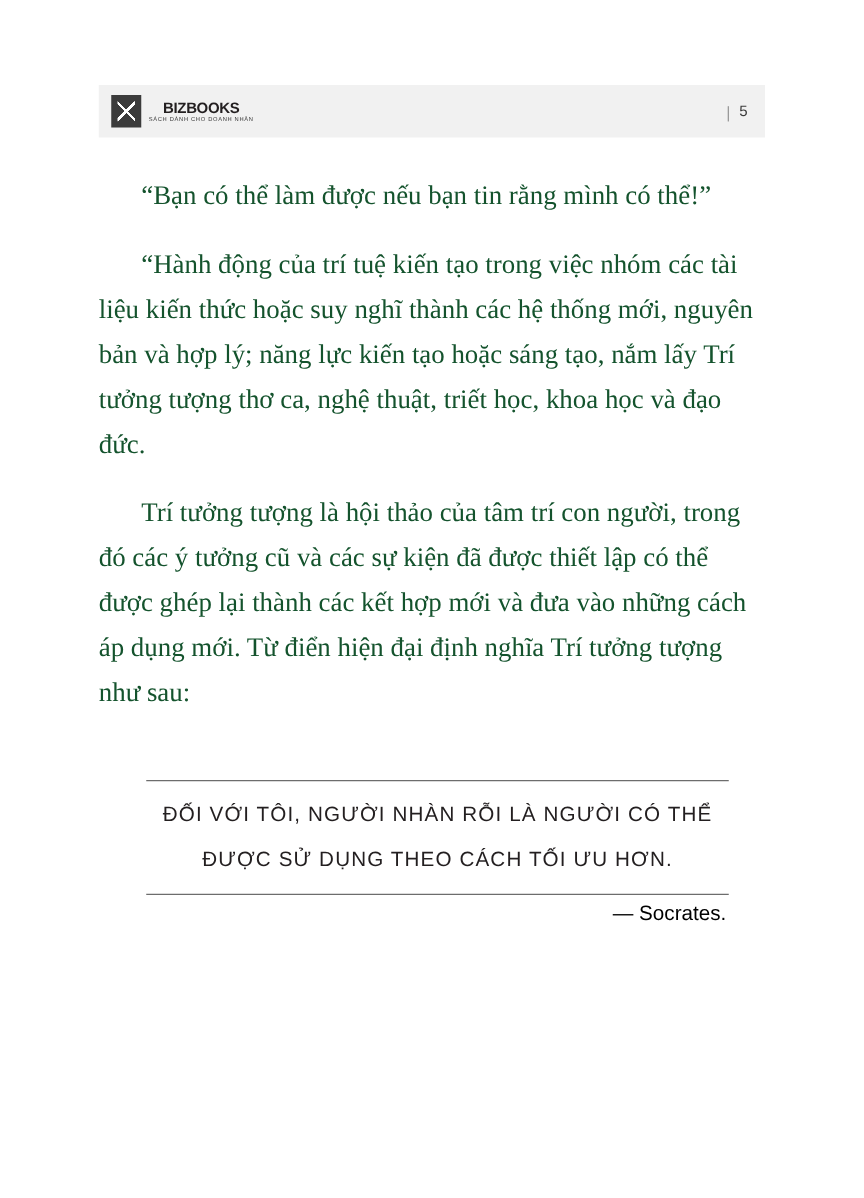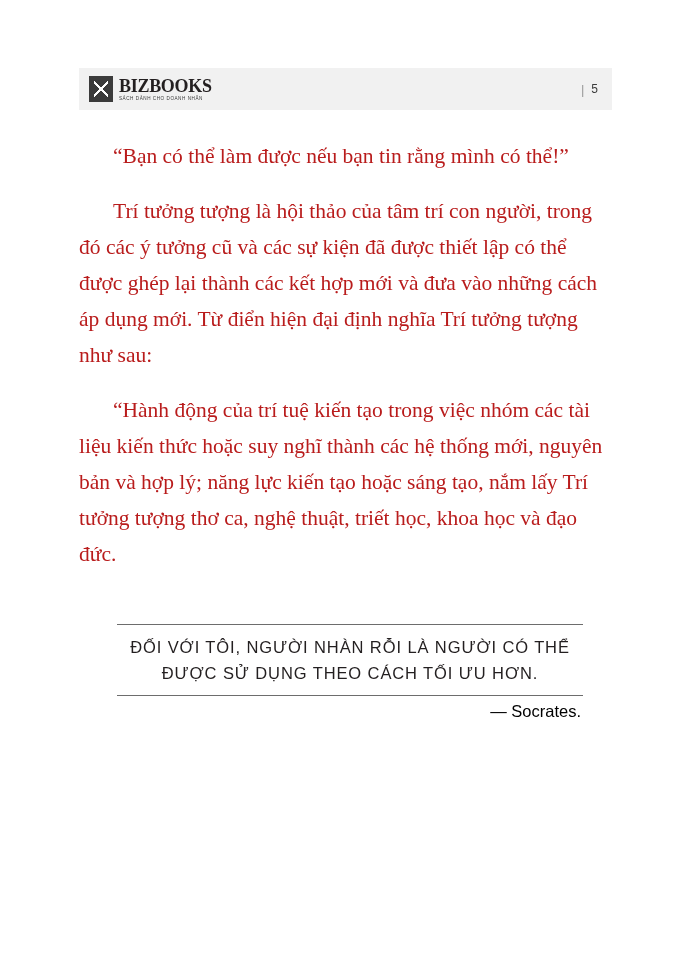--- a/index.html
+++ b/index.html
@@ -57,25 +57,26 @@
       linear-gradient(135deg, transparent 45%, #ffffff 45%, #ffffff 55%, transparent 55%),
       linear-gradient(45deg, transparent 45%, #ffffff 45%, #ffffff 55%, transparent 55%);
   }
   .logo-text {
     display: flex;
     flex-direction: column;
     justify-content: center;
     line-height: 1;
   }
   .logo-title {
-    font-family: Liberation Serif, serif;
+    font-family: Liberation Sans, sans-serif;
     font-weight: bold;
-    font-size: 18px;
+    font-size: 12px;
     letter-spacing: -0.3px;
     color: #231f20;
+    text-align: center;
   }
   .logo-title .biz { color: #231f20; }
   .logo-title .books { color: #231f20; }
   .logo-sub {
     font-family: "Liberation Sans", sans-serif;
     font-size: 4.6px;
     letter-spacing: 0.55px;
     color: #3b3b3b;
     margin-top: 2px;
   }
@@ -99,21 +100,21 @@
     position: absolute;
     top: 138px;
     left: 79px;
     width: 535px;
   }
   p.para {
     margin: 0 0 0 0;
     font-size: 21.5px;
     line-height: 36px;
     text-align: left;
-    color: #b91c1c;
+    color: #14532d;
   }
   p.para + p.para { margin-top: 19px; }
   .indent { text-indent: 34px; }
 
   
   .quote-box {
     margin: 44px 0 0 0;
     width: 466px;
     margin-left: 38px;
     padding-top: 8px;
@@ -122,21 +123,21 @@
     border-top: 1px solid #6d6d6d;
     width: 100%;
   }
   .quote-rule.bottom {
     margin-top: 9px;
   }
   .quote-text {
     font-family: "Liberation Sans", sans-serif;
     font-size: 16.5px;
     letter-spacing: 0.9px;
-    line-height: 26px;
+    line-height: 36px;
     text-align: center;
     color: #231f20;
     padding: 9px 4px 0 4px;
     font-variant: small-caps;
   }
   .quote-attr {
     font-family: "Liberation Sans", sans-serif;
     font-size: 16.5px;
     text-align: right;
     color: #000000;
@@ -158,22 +159,22 @@
       </div>
     </div>
     <div class="header-right">
       <span class="page-sep">|</span>
       <span>5</span>
     </div>
   </div>
 
   <div class="content">
     <p class="para indent">“Bạn có thể làm được nếu bạn tin rằng mình có thể!”</p>
+    <p class="para indent">“Hành động của trí tuệ kiến tạo trong việc nhóm các tài liệu kiến thức hoặc suy nghĩ thành các hệ thống mới, nguyên bản và hợp lý; năng lực kiến tạo hoặc sáng tạo, nắm lấy Trí tưởng tượng thơ ca, nghệ thuật, triết học, khoa học và đạo đức.</p>
     <p class="para indent">Trí tưởng tượng là hội thảo của tâm trí con người, trong đó các ý tưởng cũ và các sự kiện đã được thiết lập có thể được ghép lại thành các kết hợp mới và đưa vào những cách áp dụng mới. Từ điển hiện đại định nghĩa Trí tưởng tượng như sau:</p>
-    <p class="para indent">“Hành động của trí tuệ kiến tạo trong việc nhóm các tài liệu kiến thức hoặc suy nghĩ thành các hệ thống mới, nguyên bản và hợp lý; năng lực kiến tạo hoặc sáng tạo, nắm lấy Trí tưởng tượng thơ ca, nghệ thuật, triết học, khoa học và đạo đức.</p>
 
     <div class="quote-box">
       <div class="quote-rule"></div>
       <div class="quote-text">ĐỐI VỚI TÔI, NGƯỜI NHÀN RỖI LÀ NGƯỜI CÓ THỂ ĐƯỢC SỬ DỤNG THEO CÁCH TỐI ƯU HƠN.</div>
       <div class="quote-rule bottom"></div>
       <div class="quote-attr">— Socrates.</div>
     </div>
 
   </div>
 

